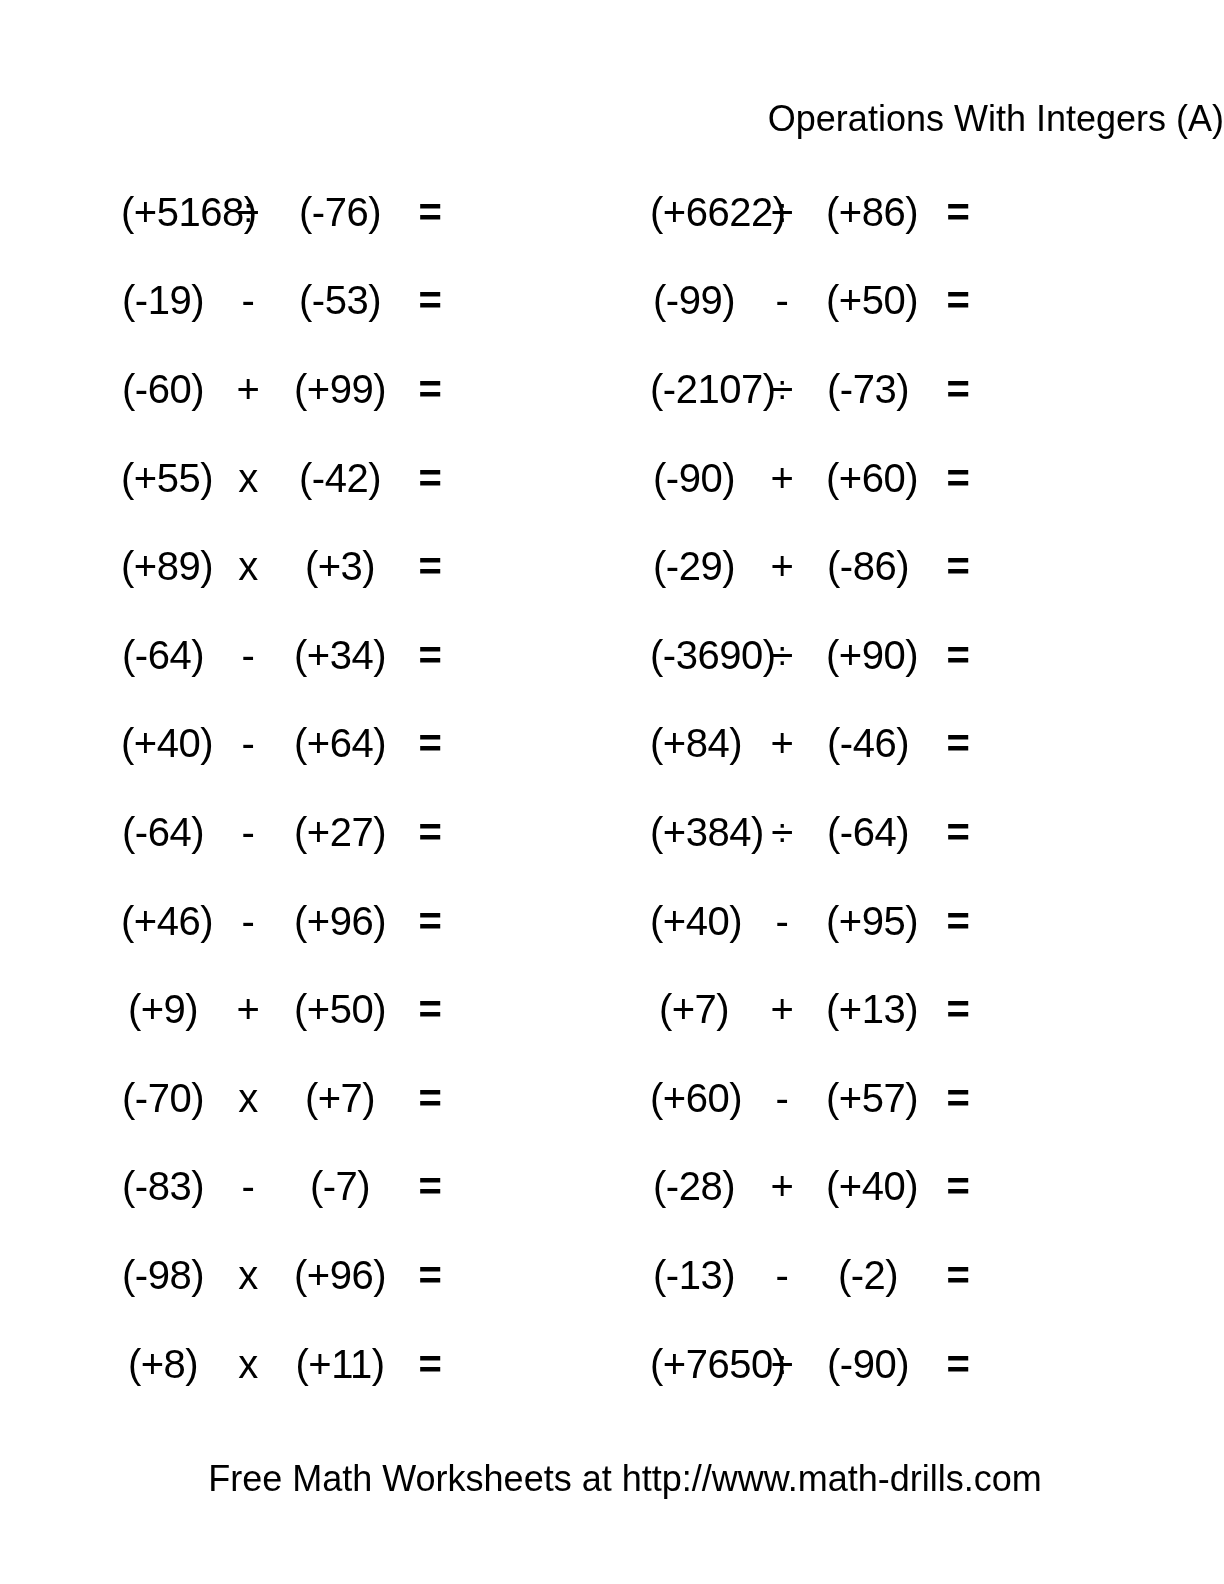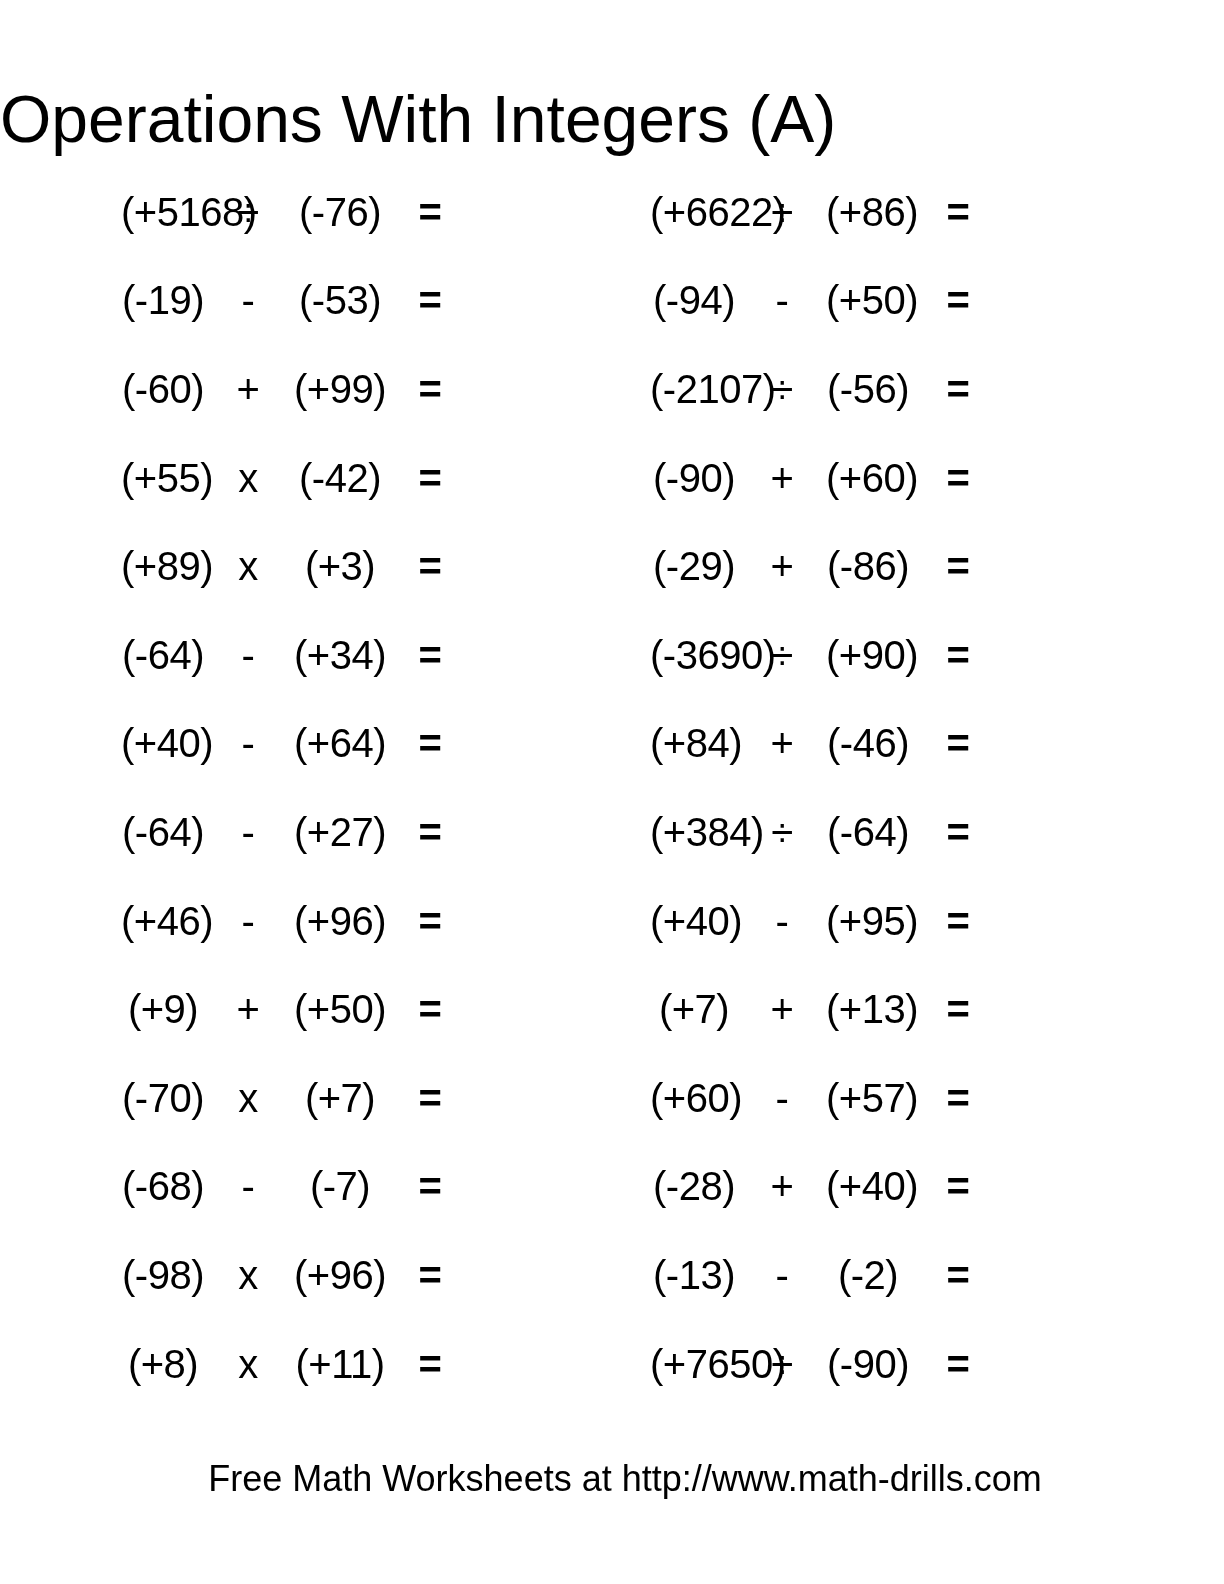--- a/index.html
+++ b/index.html
@@ -10,22 +10,22 @@
     background: #ffffff;
     color: #000000;
     font-family: "Liberation Sans", sans-serif;
     overflow: hidden;
   }
   .title {
     position: absolute;
     top: 90px;
     left: 0;
     width: 100%;
-    text-align: left;
-    font-size: 66px;
+    text-align: right;
+    font-size: 36px;
     line-height: 58px;
     white-space: nowrap;
   }
   .footer {
     position: absolute;
     top: 1458px;
     left: 0;
     width: 100%;
     text-align: center;
     font-size: 36px;
@@ -129,21 +129,21 @@
   </div>
 
   <div class="problem">
     <span class="cell a">(-70)</span>
     <span class="cell o">x</span>
     <span class="cell b">(+7)</span>
     <span class="cell eq">=</span>
   </div>
 
   <div class="problem">
-    <span class="cell a">(-68)</span>
+    <span class="cell a">(-83)</span>
     <span class="cell o">-</span>
     <span class="cell b">(-7)</span>
     <span class="cell eq">=</span>
   </div>
 
   <div class="problem">
     <span class="cell a">(-98)</span>
     <span class="cell o">x</span>
     <span class="cell b">(+96)</span>
     <span class="cell eq">=</span>
@@ -158,30 +158,30 @@
 </div>
   <div class="col" id="col-right">
   <div class="problem">
     <span class="cell a">(+6622)</span>
     <span class="cell o">÷</span>
     <span class="cell b">(+86)</span>
     <span class="cell eq">=</span>
   </div>
 
   <div class="problem">
-    <span class="cell a">(-94)</span>
+    <span class="cell a">(-99)</span>
     <span class="cell o">-</span>
     <span class="cell b">(+50)</span>
     <span class="cell eq">=</span>
   </div>
 
   <div class="problem">
     <span class="cell a">(-2107)</span>
     <span class="cell o">÷</span>
-    <span class="cell b">(-56)</span>
+    <span class="cell b">(-73)</span>
     <span class="cell eq">=</span>
   </div>
 
   <div class="problem">
     <span class="cell a">(-90)</span>
     <span class="cell o">+</span>
     <span class="cell b">(+60)</span>
     <span class="cell eq">=</span>
   </div>
 

